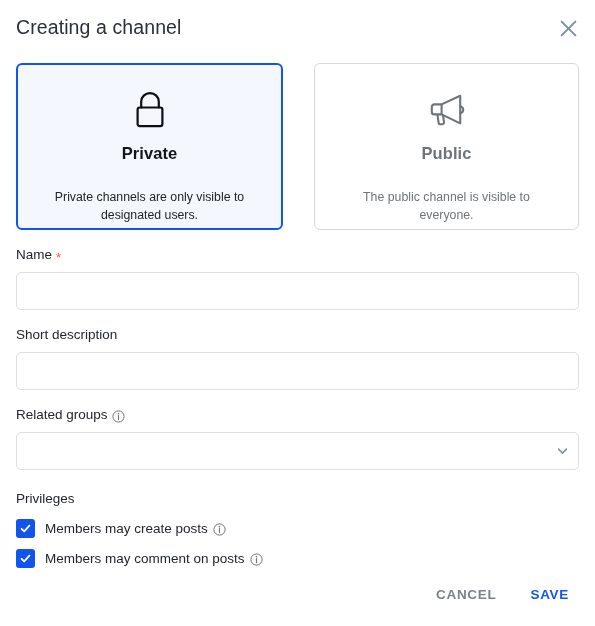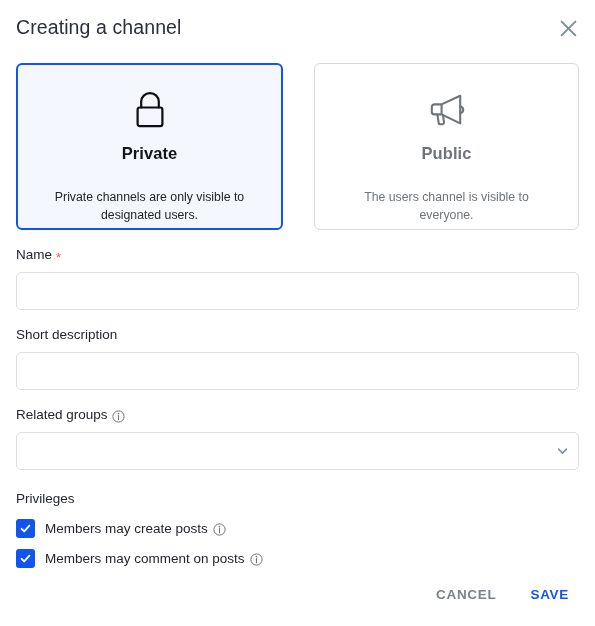--- a/index.html
+++ b/index.html
@@ -265,21 +265,21 @@
     <div class="type-card">
       <div class="card-icon">
         <svg width="40" height="40" viewBox="0 0 40 40" fill="none">
           <path d="M33.2 5.8 L14.6 14.4 H7.4 C5.9 14.4 4.8 15.5 4.8 16.9 V21.9 C4.8 23.3 5.9 24.4 7.4 24.4 H14.6 L33.2 33.4 Z" stroke="#6f7479" stroke-width="2.1" stroke-linejoin="round" fill="none"></path>
           <path d="M14.6 14.4 V24.4" stroke="#6f7479" stroke-width="2.1"></path>
           <path d="M10.4 24.4 L11.6 32.6 C11.7 33.6 12.5 34.3 13.5 34.3 H15.1 C16.3 34.3 17.2 33.3 17 32.1 L15.8 24.4" stroke="#6f7479" stroke-width="2.1" stroke-linejoin="round" fill="none"></path>
           <path d="M33.2 16.6 C34.9 16.6 36.2 18.1 36.2 19.8 C36.2 21.5 34.9 22.9 33.2 22.9" stroke="#6f7479" stroke-width="2.1" stroke-linecap="round" fill="none"></path>
         </svg>
       </div>
       <div class="card-title">Public</div>
-      <div class="card-desc">The users channel is visible to everyone.</div>
+      <div class="card-desc">The public channel is visible to everyone.</div>
     </div>
 
   </div>
 
   <div class="form-area">
 
     <div class="field">
       <div class="field-label">
         <span>Name</span>
         <span class="required-mark">*</span>

